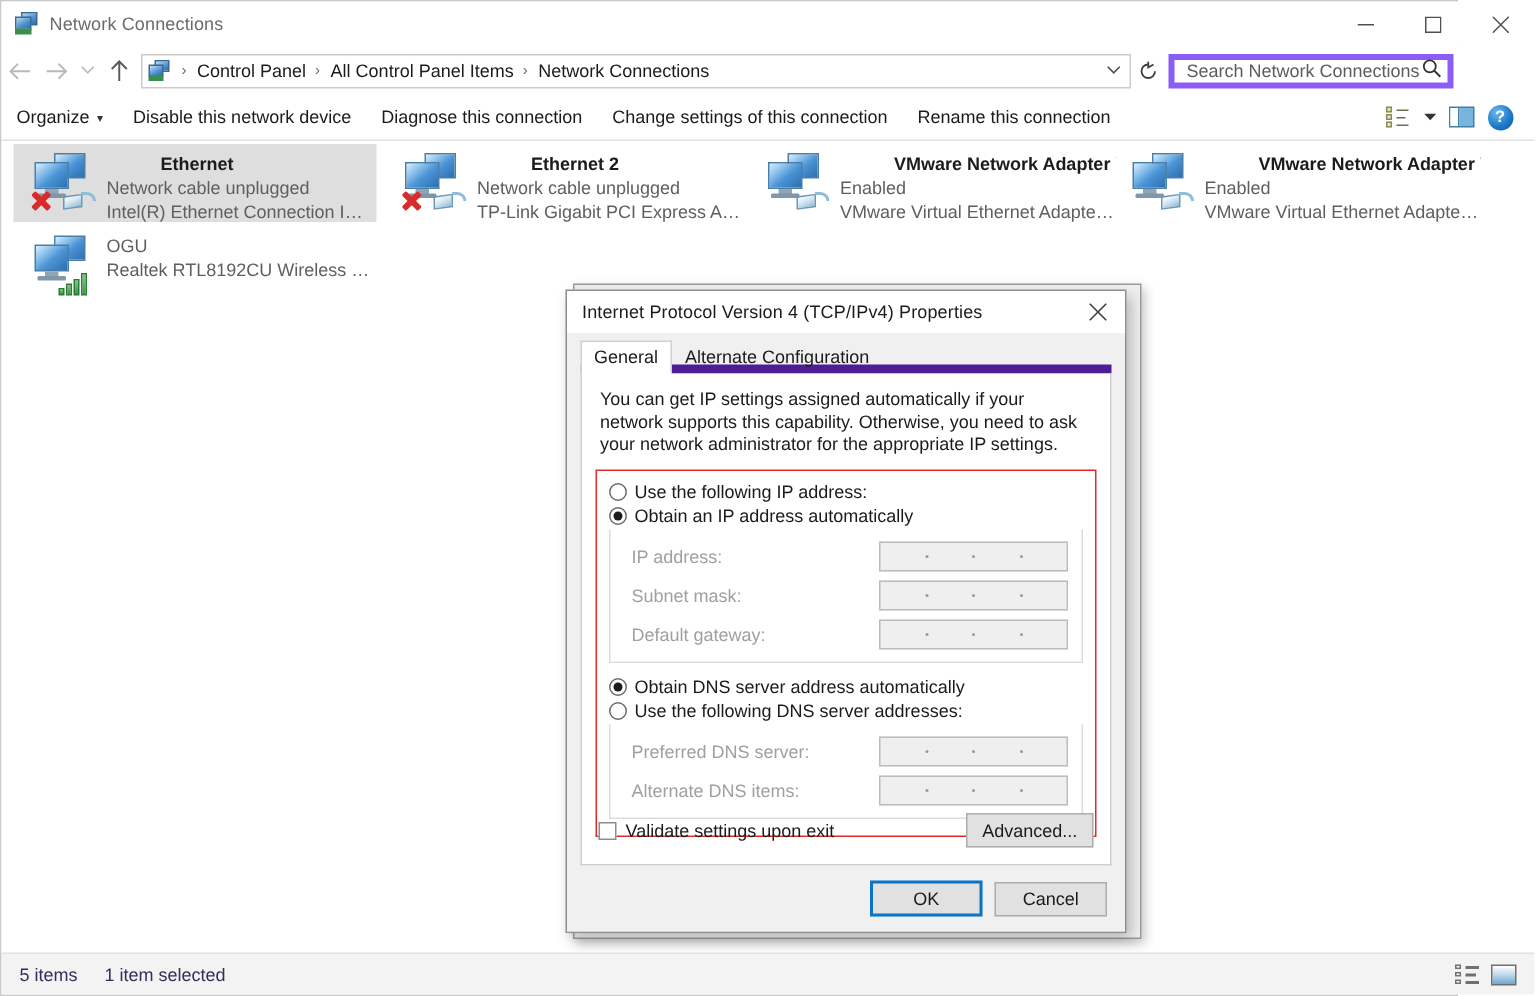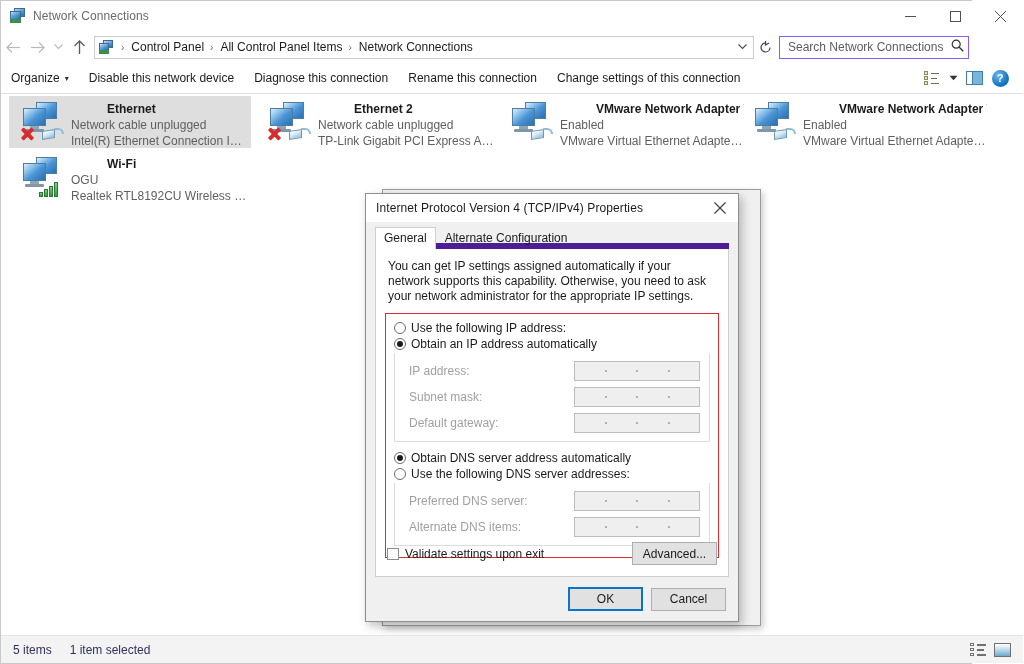--- a/index.html
+++ b/index.html
@@ -82,21 +82,21 @@
   }
   .addr-caret {
     margin-left: auto; width: 18px; text-align: center; color: #505050; font-size: 9px;
   }
   .refreshbtn {
     width: 22px; height: 23px; display: flex; align-items: center;
     justify-content: center; color: #3f3f3f; flex: none; font-size: 13px;
   }
   .searchbox {
     margin-left: 3px; margin-right: 9px;
-    width: 190px; height: 23px; border: 1px solid #8b5cf6; background: #fff;
+    width: 190px; height: 23px; border: 4px solid #8b5cf6; background: #fff;
     display: flex; align-items: center; padding: 0 4px 0 6px; flex: none;
   }
   .searchbox input {
     border: none; outline: none; flex: 1 1 auto; font-size: 12px;
     color: #1b1b1b; font-family: "Liberation Sans", sans-serif;
     background: transparent; min-width: 0;
   }
   .searchbox input::placeholder { color: #5d5d5d; }
   .search-ico { color: #333; font-size: 12px; flex: none; }
 
@@ -223,21 +223,21 @@
 
   
   .parentwin {
     position: absolute; left: 381px; top: 188px; width: 379px; height: 437px;
     background: #f0f0f0; border: 1px solid #9b9b9b;
     box-shadow: 2px 3px 7px rgba(0,0,0,0.22);
   }
 
   
   .dialog {
-    position: absolute; left: 364px; top: 192px; width: 374px; height: 429px;
+    position: absolute; left: 376px; top: 192px; width: 374px; height: 429px;
     background: #f0f0f0; border: 1px solid #8d8d8d;
     box-shadow: 3px 4px 9px rgba(0,0,0,0.25);
     display: flex; flex-direction: column;
   }
   .dlg-title {
     height: 28px; background: #ffffff; display: flex; align-items: center;
     padding-left: 10px; flex: none;
   }
   .dlg-title .t {
     font-size: 12px; color: #1b1b1b; letter-spacing: 0.1px;
@@ -422,22 +422,22 @@
     </div>
   </div>
 
   <div class="cmdbar">
     <div class="cmd">
       <span>Organize</span>
       <span class="tri">▾</span>
     </div>
     <div class="cmd">Disable this network device</div>
     <div class="cmd">Diagnose this connection</div>
+    <div class="cmd">Change settings of this connection</div>
     <div class="cmd">Rename this connection</div>
-    <div class="cmd">Change settings of this connection</div>
     <div class="cmdright">
       <div class="icnbtn">
         <div class="viewico">
           <div class="sq s1"></div>
             <div class="sq s2"></div>
             <div class="sq s3"></div>
           <div class="ln l1"></div>
             <div class="ln l2"></div>
             <div class="ln l3"></div>
         </div>
@@ -563,21 +563,20 @@
           <div class="monstand"></div>
             <div class="monfoot"></div>
           <div class="bars">
             <i></i>
               <i></i>
               <i></i>
               <i></i>
           </div>
         </div>
         <div class="itemtext">
-          <div class="iname">Wi-Fi</div>
           <div class="istatus">OGU</div>
           <div class="idesc">Realtek RTL8192CU Wireless LAN ...</div>
         </div>
       </div>
 
     </div>
   </div>
 
   <div class="parentwin"></div>
 

